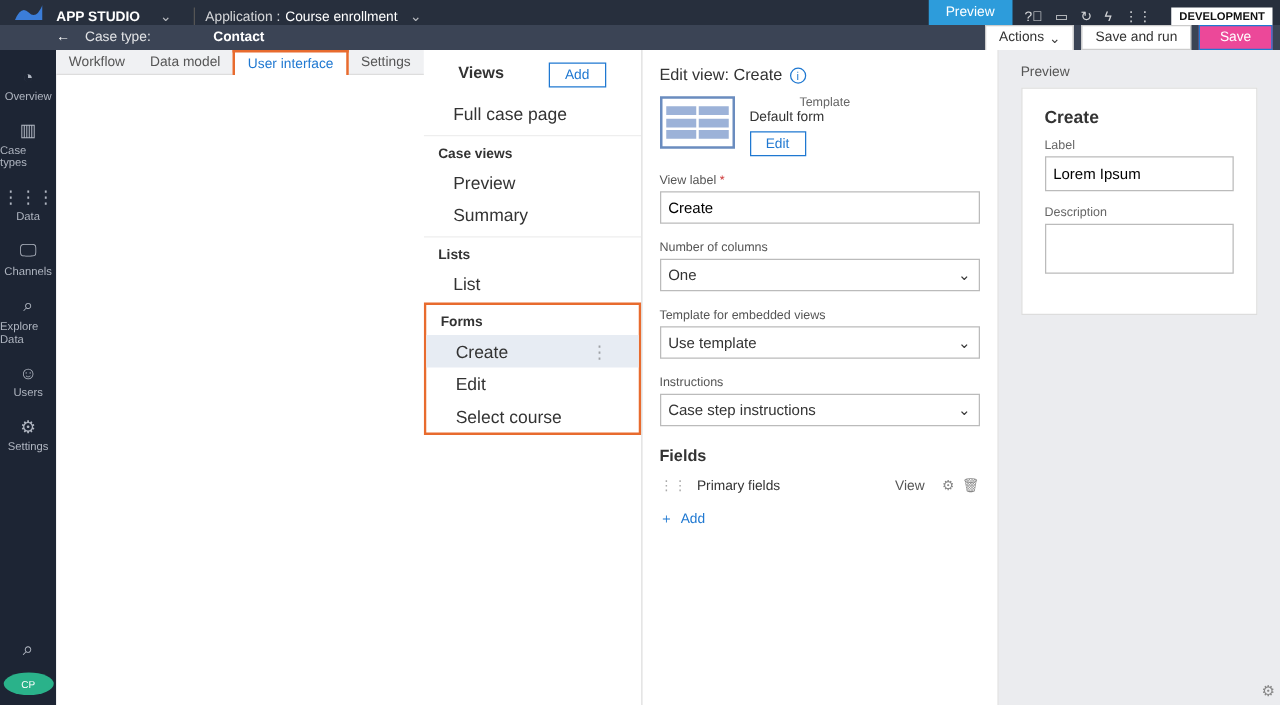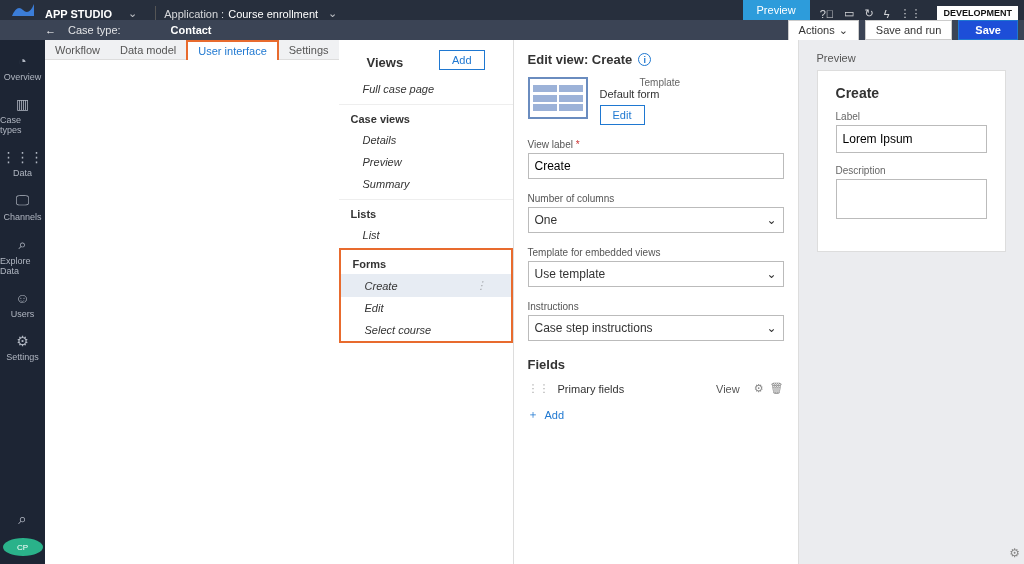--- a/index.html
+++ b/index.html
@@ -17,50 +17,50 @@
 .topbar .icon-group { display: flex; align-items: center; gap: 10px; padding: 0 10px; opacity: .8; }
 .topbar .icon-group span { cursor: pointer; }
 .topbar .env-badge { background: #fff; color: #111; font-weight: bold; font-size: 9px; padding: 2px 6px; margin: 0 6px; }
 
 .secondbar { height: 20px; background: #3b4455; display: flex; align-items: center; color: #fff; font-size: 11px; padding-left: 45px; }
 .secondbar .back { margin-right: 12px; cursor: pointer; }
 .secondbar .ct-label { opacity: .85; }
 .secondbar .ct-name { font-weight: bold; margin-left: 4px; padding-left: 46px; }
 .secondbar .spacer { flex: 1; }
 .secondbar .btn { background: #fff; color: #333; border: 1px solid #ccc; padding: 3px 10px; margin-right: 6px; font-size: 11px; cursor: pointer; display: inline-flex; align-items: center; gap: 4px; }
-.secondbar .btn.save { background: #1d4ed8; color: #fff; border-color: #1f78d1; font-weight: bold; padding: 3px 16px; margin-right: 6px; }
+.secondbar .btn.save { background: #ec4899; color: #fff; border-color: #1f78d1; font-weight: normal; padding: 3px 16px; margin-right: 6px; }
 
 .layout { display: flex; height: 524px; }
 .leftrail { width: 45px; background: #1d2534; color: #b0b6c1; display: flex; flex-direction: column; align-items: center; padding-top: 6px; font-size: 9px; }
 .leftrail .rail-item { display: flex; flex-direction: column; align-items: center; padding: 7px 0; cursor: pointer; width: 100%; }
 .leftrail .rail-item .ric { font-size: 14px; margin-bottom: 3px; }
 .leftrail .rail-spacer { flex: 1; }
 .leftrail .search { font-size: 15px; padding: 10px 0; cursor: pointer; }
 .leftrail .avatar { width: 40px; height: 18px; border-radius: 50%; background: #2ab28a; color: #fff; display: flex; align-items: center; justify-content: center; font-size: 8px; margin-bottom: 8px; cursor: pointer; }
 
 .main { flex: 1; display: flex; flex-direction: row; background: #fff; }
 .tabsbar { height: 20px; background: #f0f1f3; border-bottom: 1px solid #ddd; display: flex; align-items: center; font-size: 11px; }
 .tabsbar .tab { padding: 0 10px; height: 20px; display: flex; align-items: center; color: #555; cursor: pointer; }
 .tabsbar .tab.active { background: #fff; color: #1f78d1; border: 2px solid #e86b2e; border-bottom: none; }
 
 .workarea { flex: 1; display: flex; }
 
 .views-col { width: 175px; border-right: 1px solid #ddd; padding: 10px 0; overflow: auto; }
-.views-col .views-header { display: flex; align-items: flex-end; justify-content: space-between; padding: 0 28px 8px; }
+.views-col .views-header { display: flex; align-items: flex-start; justify-content: space-between; padding: 0 28px 8px; }
 .views-col .views-header h4 { font-size: 13px; font-weight: bold; }
 .views-col .add-btn { border: 1px solid #1f78d1; color: #1f78d1; background: #fff; padding: 3px 12px; font-size: 11px; cursor: pointer; }
 .views-col .section-title { font-size: 11px; font-weight: bold; padding: 8px 12px 4px; }
 .views-col .section-title.block-top { border-top: 1px solid #eee; margin-top: 4px; }
-.views-col .item { padding: 5px 24px; font-size: 11px; cursor: pointer; display: flex; align-items: center; justify-content: space-between; font-style: italic; }
+.views-col .item { padding: 5px 24px; font-size: 14px; cursor: pointer; display: flex; align-items: center; justify-content: space-between; }
 .views-col .item.sel { background: #e7ecf3; }
 .views-col .forms-box { border: 2px solid #e86b2e; border-top: 2px solid #e86b2e; margin-top: 2px; }
 .views-col .item .dots { opacity: .4; }
 
 .editor-col { width: 285px; border-right: 1px solid #ddd; padding: 12px 14px; overflow: auto; }
-.editor-col h4 { font-size: 13px; font-weight: bold; display: flex; align-items: center; gap: 6px; }
+.editor-col h4 { font-size: 13px; font-weight: normal; display: flex; align-items: flex-end; gap: 6px; }
 .info-ic { display: inline-block; width: 13px; height: 13px; border: 1px solid #1f78d1; color: #1f78d1; border-radius: 50%; font-size: 9px; text-align: center; line-height: 12px; }
 
 .tpl-row { display: flex; gap: 12px; margin-top: 10px; }
 .tpl-preview { width: 60px; height: 42px; border: 2px solid #6a8cbf; background: #fff; display: flex; flex-direction: column; justify-content: space-evenly; padding: 3px; cursor: pointer; }
 .tpl-preview .r { display: flex; gap: 2px; }
 .tpl-preview .r span { flex: 1; height: 7px; background: #9cb2d8; }
 .tpl-info { font-size: 11px; }
 .tpl-info .tpl-lab { color: #666; font-size: 10px; margin-left: 40px; }
 .edit-btn { display: inline-block; border: 1px solid #1f78d1; color: #1f78d1; padding: 3px 12px; margin-top: 5px; font-size: 11px; cursor: pointer; }
 
@@ -171,21 +171,20 @@
     </div>
 
     <div class="workarea">
       <div class="views-col">
         <div class="views-header">
           <h4>Views</h4>
           <button class="add-btn">Add</button>
         </div>
         <div class="item">Full case page</div>
         <div class="section-title block-top">Case views</div>
-        <div class="item">Details</div>
         <div class="item">Preview</div>
         <div class="item">Summary</div>
         <div class="section-title block-top">Lists</div>
         <div class="item">List</div>
         <div class="forms-box">
           <div class="section-title">Forms</div>
           <div class="item sel">
               <span>Create</span>
               <span class="dots">⋮</span>
             </div>

